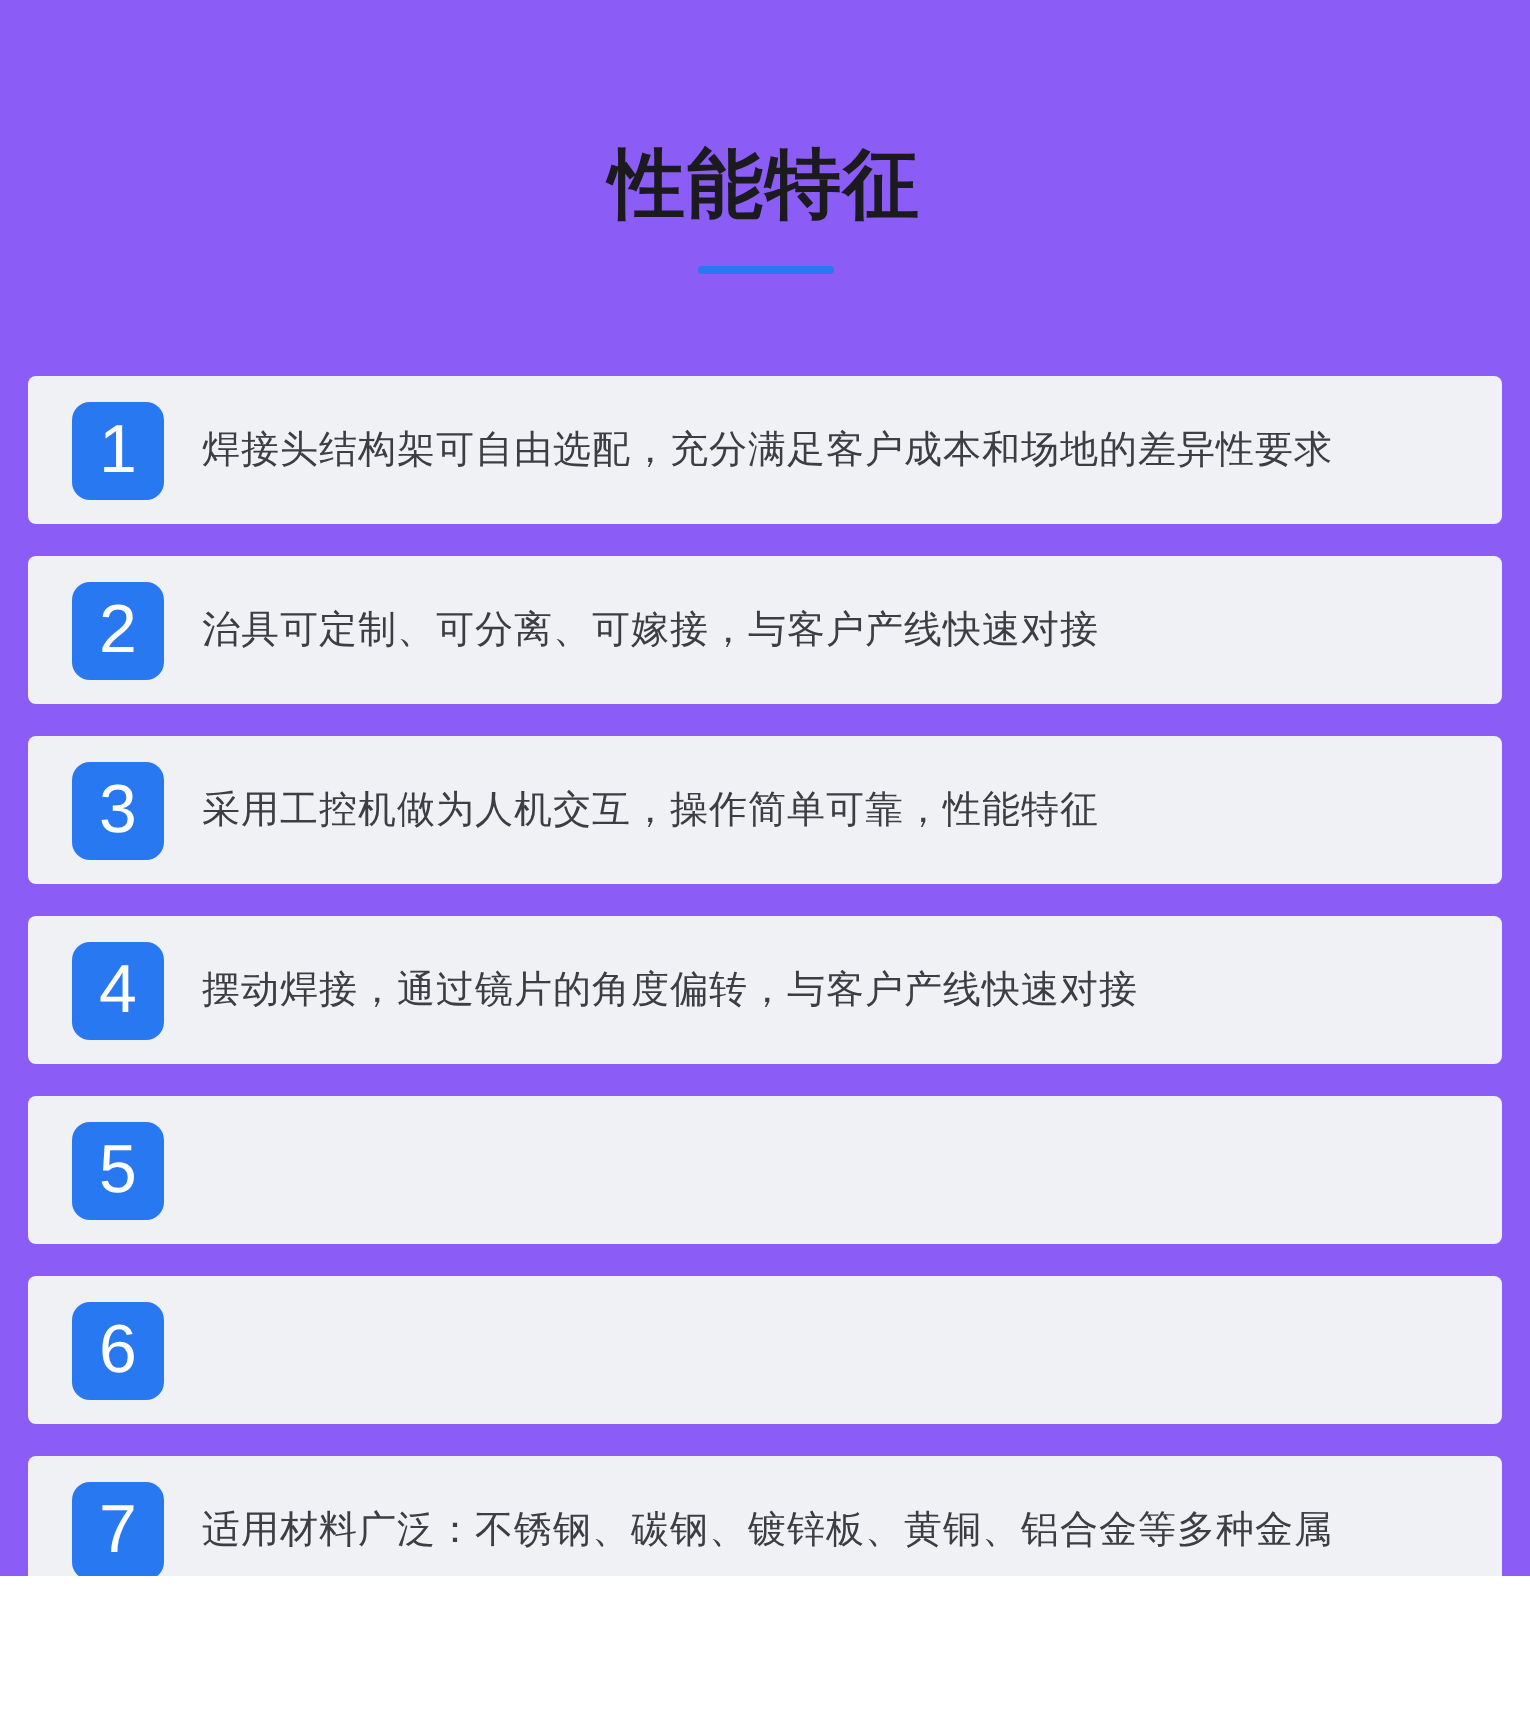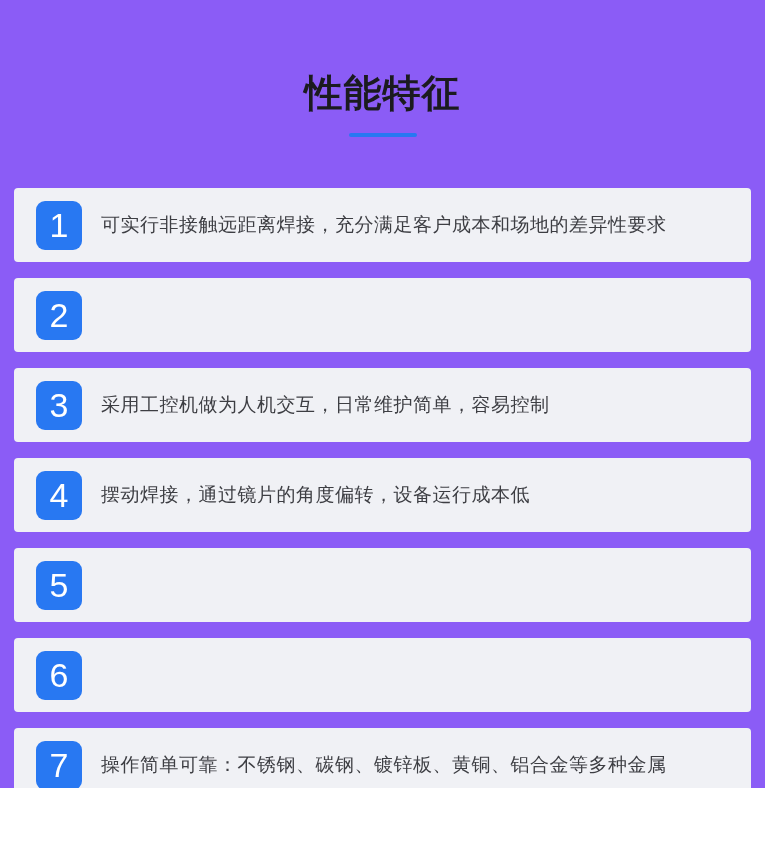--- a/index.html
+++ b/index.html
@@ -73,44 +73,45 @@
 
   <div class="header">
     <div class="page-title">性能特征</div>
     <div class="title-underline"></div>
   </div>
 
   <div class="feature-list">
 
     <div class="feature-row">
       <div class="feature-badge">1</div>
-      <div class="feature-text">可实行非接触远距离焊接，充分满足客户成本和场地的差异性要求</div>
+      <div class="feature-text">焊接头结构架可自由选配，充分满足客户成本和场地的差异性要求</div>
     </div>
 
     <div class="feature-row">
       <div class="feature-badge">2</div>
+      <div class="feature-text">治具可定制、可分离、可嫁接，与客户产线快速对接</div>
     </div>
 
     <div class="feature-row">
       <div class="feature-badge">3</div>
-      <div class="feature-text">采用工控机做为人机交互，日常维护简单，容易控制</div>
+      <div class="feature-text">采用工控机做为人机交互，操作简单可靠，性能特征</div>
     </div>
 
     <div class="feature-row">
       <div class="feature-badge">4</div>
-      <div class="feature-text">摆动焊接，通过镜片的角度偏转，设备运行成本低</div>
+      <div class="feature-text">摆动焊接，通过镜片的角度偏转，与客户产线快速对接</div>
     </div>
 
     <div class="feature-row">
       <div class="feature-badge">5</div>
     </div>
 
     <div class="feature-row">
       <div class="feature-badge">6</div>
     </div>
 
     <div class="feature-row">
       <div class="feature-badge">7</div>
-      <div class="feature-text">操作简单可靠：不锈钢、碳钢、镀锌板、黄铜、铝合金等多种金属</div>
+      <div class="feature-text">适用材料广泛：不锈钢、碳钢、镀锌板、黄铜、铝合金等多种金属</div>
     </div>
 
   </div>
 </div>
 
 </body></html>

